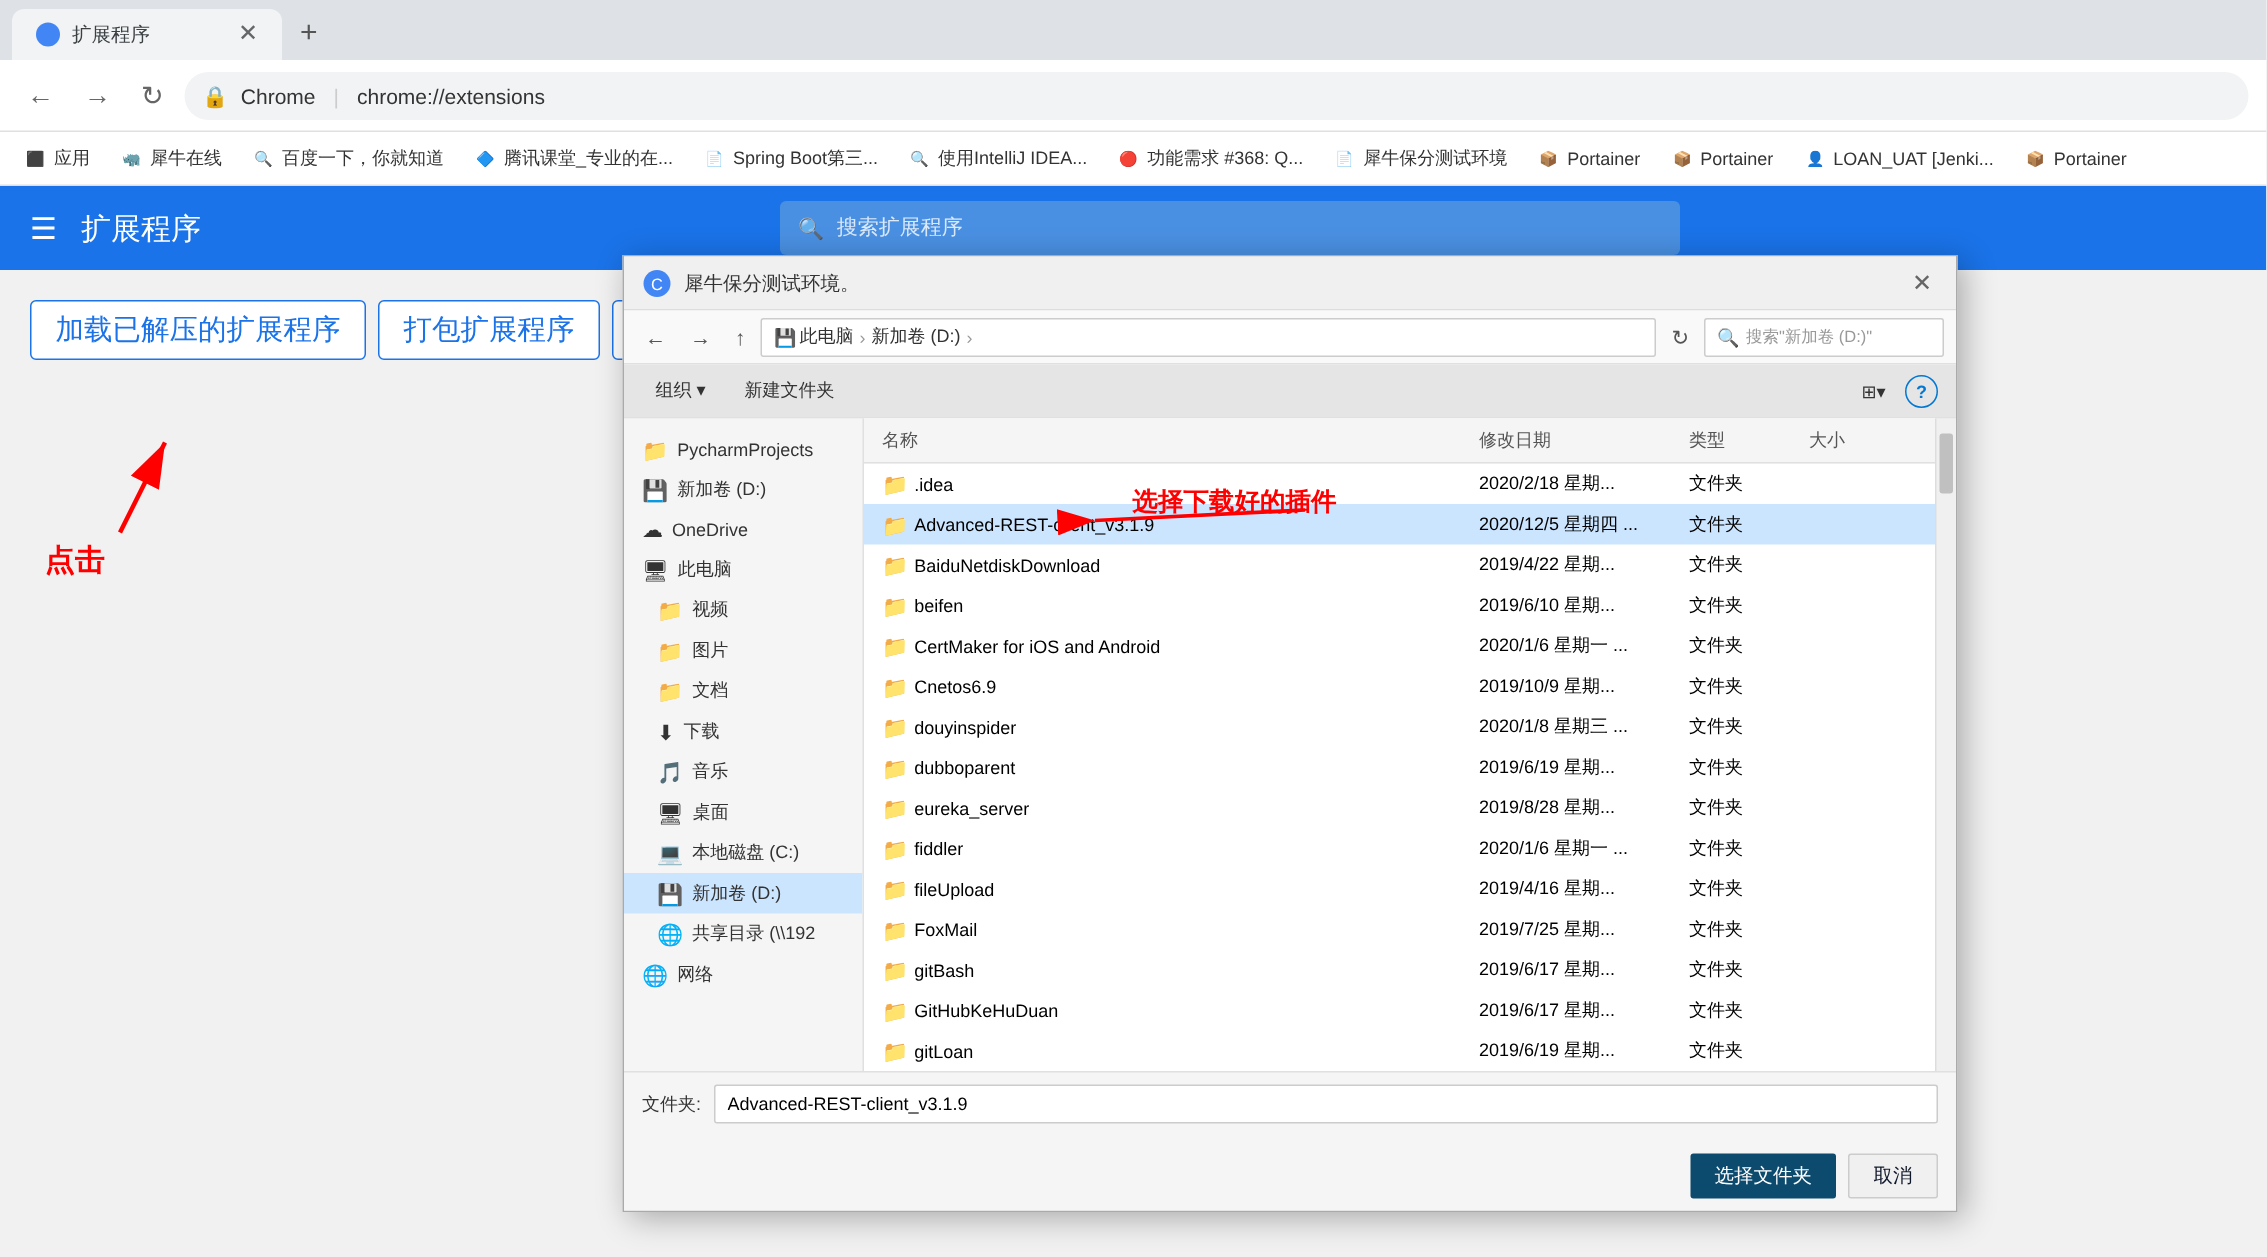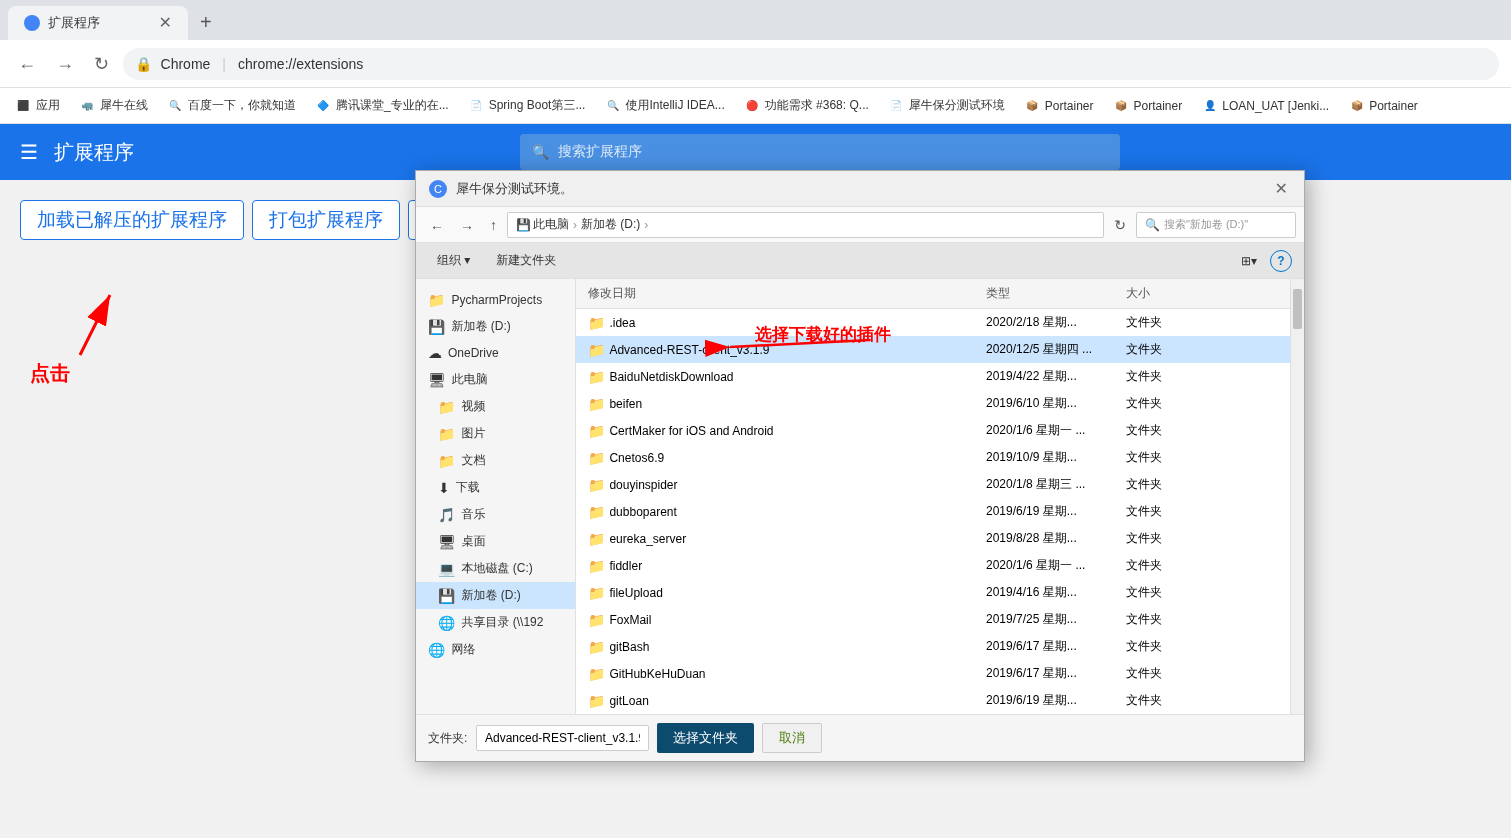--- a/index.html
+++ b/index.html
@@ -73,28 +73,28 @@
     .filelist-header { display: grid; grid-template-columns: 1fr 140px 80px 80px; padding: 4px 8px; background: #f5f5f5; border-bottom: 1px solid #e0e0e0; font-size: 12px; color: #555; cursor: pointer; }
     .filelist-header span { padding: 2px 4px; }
     .file-row { display: grid; grid-template-columns: 1fr 140px 80px 80px; padding: 3px 8px; font-size: 12px; cursor: pointer; align-items: center; }
     .file-row.selected { background: #cce5ff; }
     .file-cell { padding: 2px 4px; display: flex; align-items: center; gap: 4px; }
     .folder-icon { color: #e6a817; font-size: 14px; }
     .scrollbar { width: 14px; background: #f0f0f0; border-left: 1px solid #ddd; display: flex; flex-direction: column; }
     .scroll-thumb { background: #c0c0c0; margin: 2px; border-radius: 2px; height: 40px; margin-top: 10px; }
 
     
-    .dialog-footer { background: #f5f5f5; padding: 8px 12px; border-top: 1px solid #e0e0e0; display: flex; flex-direction: row; gap: 8px; }
+    .dialog-footer { background: #f5f5f5; padding: 8px 12px; border-top: 1px solid #e0e0e0; display: flex; flex-direction: column; gap: 20px; }
     .footer-row { display: flex; align-items: center; gap: 8px; }
     .footer-label { font-size: 12px; color: #333; min-width: 40px; }
     .footer-input { flex: 1; height: 26px; border: 1px solid #ccc; padding: 0 8px; font-size: 12px; border-radius: 2px; }
     .footer-actions { display: flex; justify-content: flex-end; gap: 8px; }
     .footer-btn { padding: 5px 16px; font-size: 13px; border-radius: 2px; cursor: pointer; }
     .footer-btn-primary { background: #0c4a6e; color: #fff; border: none; }
-    .footer-btn-secondary { background: #f0f0f0; color: #4d7c0f; border: 1px solid #ccc; }
+    .footer-btn-secondary { background: #f0f0f0; color: #0f172a; border: 1px solid #ccc; }
 
     
     .annotation-svg { position: absolute; top: 60px; left: 0; pointer-events: none; }
   </style>
 </head>
 <body>
 
 <div class="browser-frame">
 
   <div class="tab-bar">
@@ -298,20 +298,21 @@
         <span>共享目录 (\\192</span>
       </div>
       <div class="sidebar-item">
         <span class="sidebar-icon">🌐</span>
         <span>网络</span>
       </div>
     </div>
 
     <div class="dialog-filelist">
       <div class="filelist-header">
+        <span>名称</span>
         <span>修改日期</span>
         <span>类型</span>
         <span>大小</span>
       </div>
 
       <div id="file-rows-container">
           <div class="file-row">
       <div class="file-cell">
         <span class="folder-icon">📁</span>
         <span>.idea</span>

